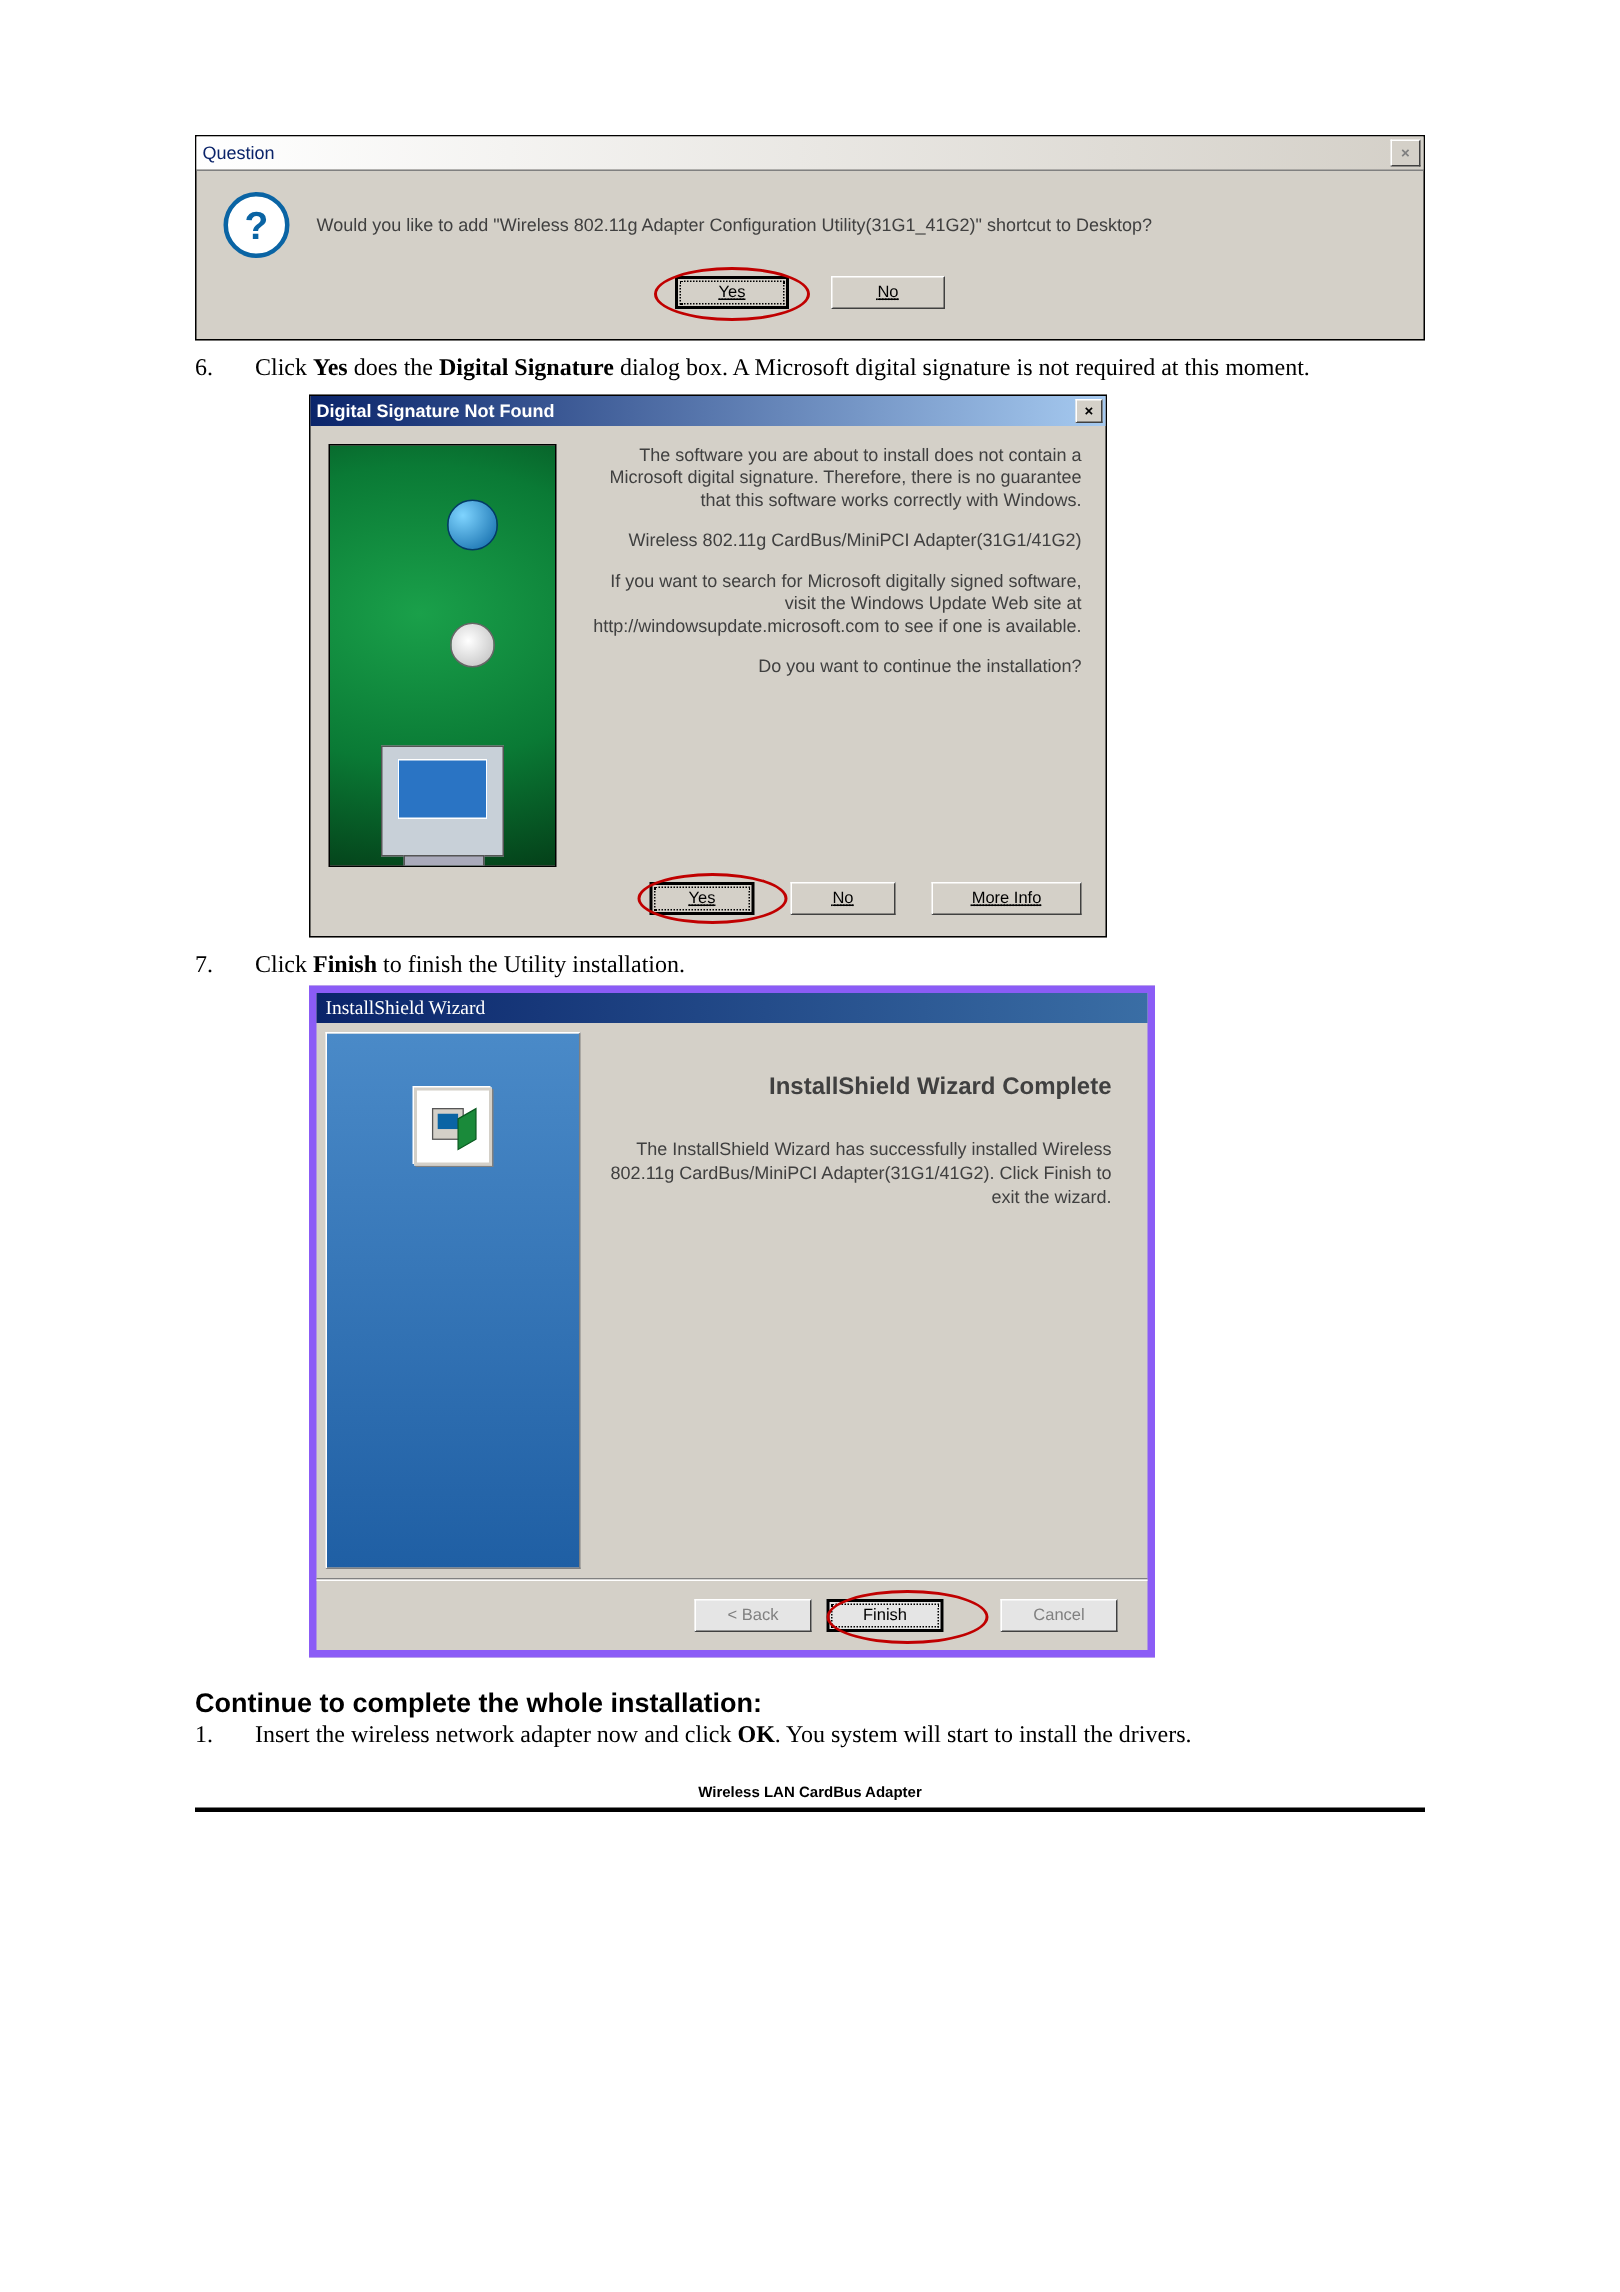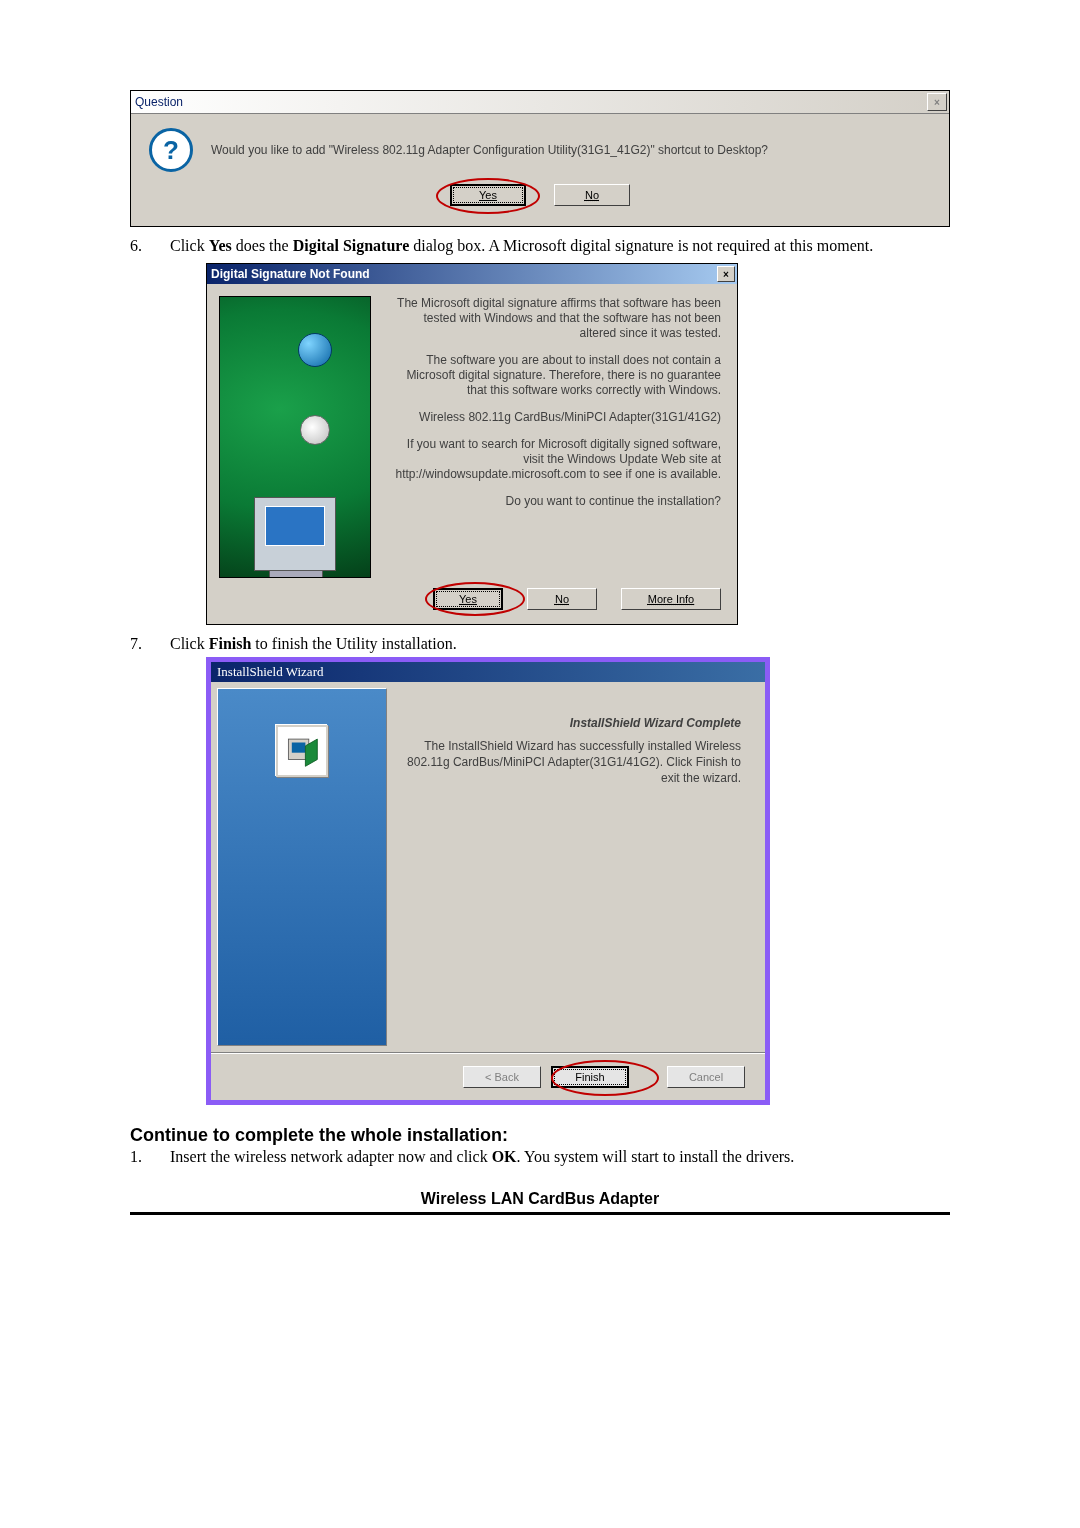--- a/index.html
+++ b/index.html
@@ -192,23 +192,22 @@
     display:flex; justify-content:center; padding-top:36px;
   }
   .wiz-side .box {
     width: 48px; height: 48px; background:#fff;
     border: 2px solid #d4d0c8; box-shadow: 1px 1px 0 #808080, -1px -1px 0 #fff;
     display:flex; align-items:center; justify-content:center;
   }
   .wiz-side .box svg { width: 34px; height: 34px; }
   .wiz-main { flex:1; padding: 34px 24px 0 12px; }
   .wiz-main h3 {
-    font-family: Tahoma, Arial, sans-serif; font-size: 12px; font-weight: bold;
-    margin: 0 0 8px 0;
-    font-style: italic;
+    font-family: Tahoma, Arial, sans-serif; font-size: 16px; font-weight: bold;
+    margin: 0 0 24px 0;
   }
   .wiz-main p { margin:0; line-height:1.35; }
   .wiz-buttons {
     height: 46px; display:flex; align-items:center; justify-content:flex-end;
     gap: 10px; padding-right: 20px; position: relative;
     border-top: 1px solid #fff;
   }
   .wiz-btn {
     font-family: Tahoma, Arial, sans-serif; font-size: 11px;
     width: 78px; height: 22px;
@@ -225,21 +224,21 @@
 
   
   h2.section {
     font-family: Arial, Helvetica, sans-serif;
     font-size: 18px; font-weight: bold;
     margin: 20px 0 2px 0;
   }
   .footer {
     text-align: center;
     font-family: Arial, Helvetica, sans-serif;
-    font-size: 16px; font-weight: bold;
+    font-size: 10px; font-weight: bold;
     margin-top: 24px;
   }
   hr.thick {
     border: none; border-top: 3px solid #000; margin: 4px 0 0 0;
   }
   .u { text-decoration: underline; }
 </style>
 </head>
 <body>
 
@@ -279,21 +278,20 @@
       <div class="sig-title">Digital Signature Not Found</div>
       <div class="sig-close">×</div>
     </div>
     <div class="sig-body">
       <div class="sig-image">
         <div class="globe"></div>
         <div class="disc"></div>
         <div class="comp"></div>
       </div>
       <div class="sig-text win-font">
-        <p>The Microsoft digital signature affirms that software has been tested with Windows and that the software has not been altered since it was tested.</p>
         <p>The software you are about to install does not contain a Microsoft digital signature. Therefore,  there is no guarantee that this software works correctly with Windows.</p>
         <p class="indent">Wireless 802.11g CardBus/MiniPCI Adapter(31G1/41G2)</p>
         <p>If you want to search for Microsoft digitally signed software, visit the Windows Update Web site at http://windowsupdate.microsoft.com to see if one is available.</p>
         <p>Do you want to continue the installation?</p>
       </div>
     </div>
     <div class="sig-buttons">
       <div class="red-oval" style="width:96px;height:30px;left:218px;top:-6px;"></div>
       <div class="win-btn win-btn-default" style="width:70px">
         <span class="u">Yes</span>

